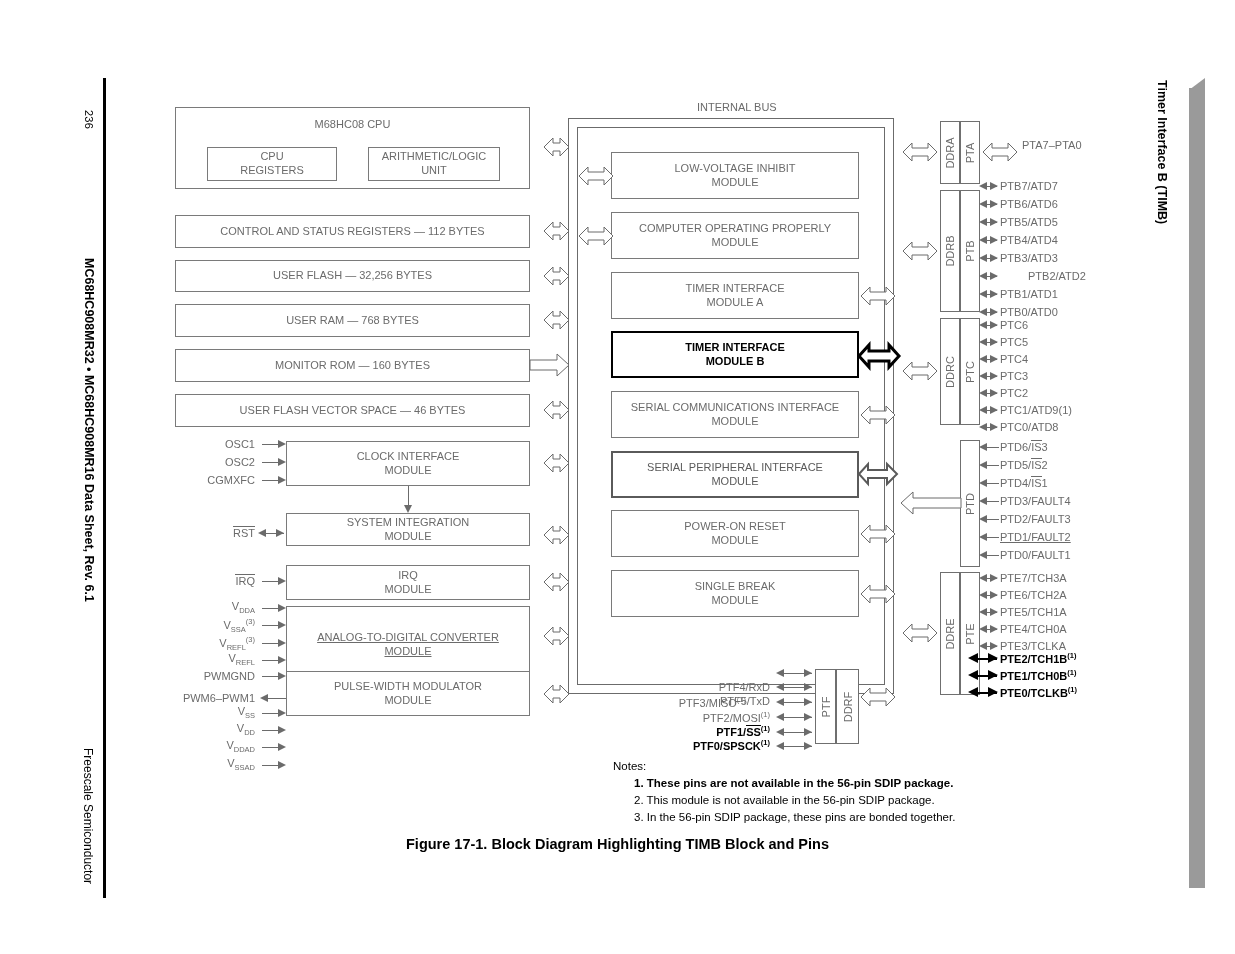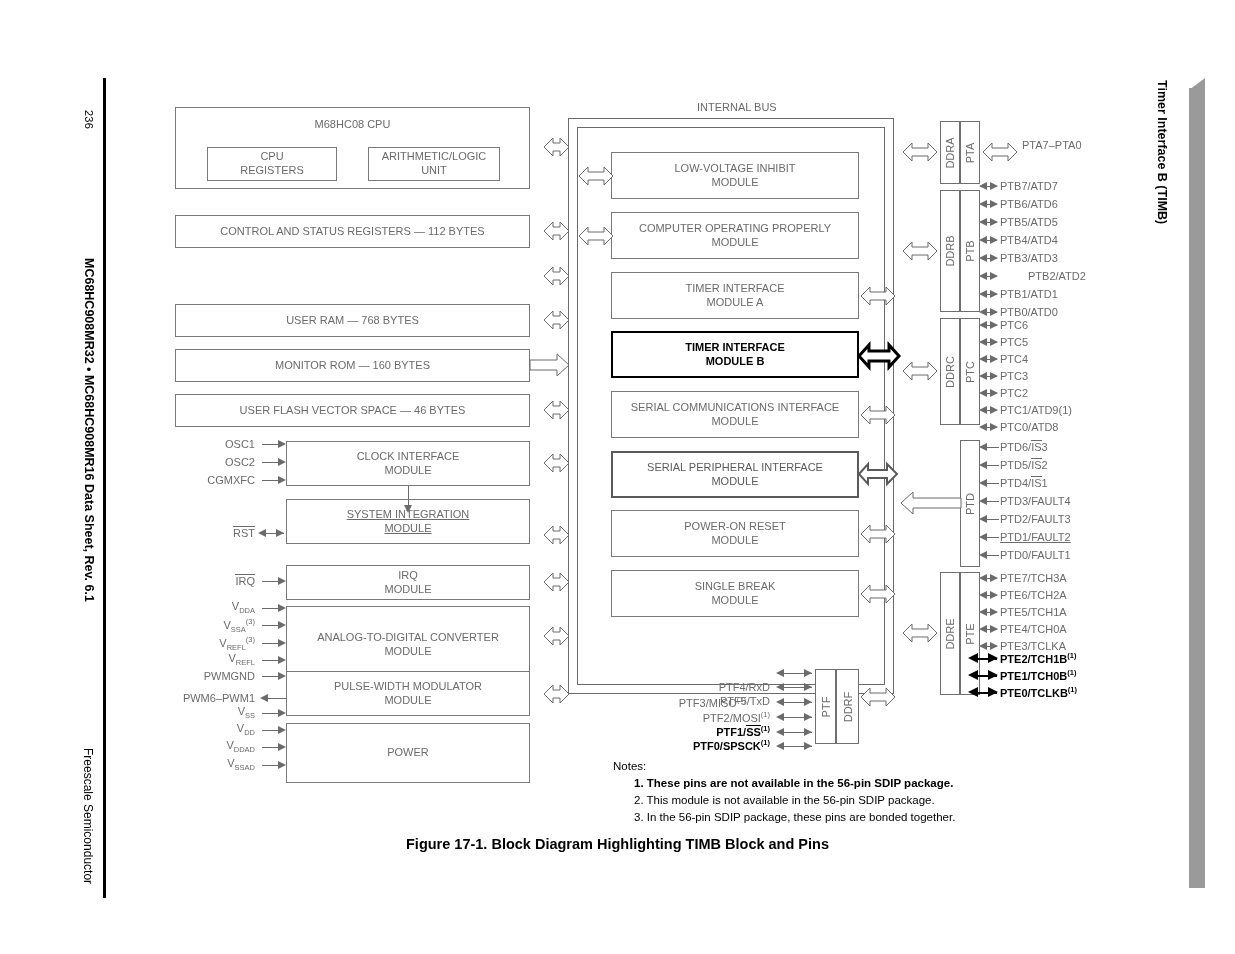--- a/index.html
+++ b/index.html
@@ -184,35 +184,35 @@
   <div class="vtext tab-title" style="left:1169px; top:80px; transform: rotate(90deg);">Timer Interface B (TIMB)</div>
 
   <div class="box plain" style="left:175px; top:107px; width:355px; height:82px;"></div>
   <div class="pin" style="left:175px; top:119px; width:355px; text-align:center;">M68HC08 CPU</div>
   <div class="box plain" style="left:207px; top:147px; width:130px; height:34px; white-space:pre;">CPU
 REGISTERS</div>
   <div class="box plain" style="left:368px; top:147px; width:132px; height:34px; white-space:pre;">ARITHMETIC/LOGIC
 UNIT</div>
 
   <div class="box plain" style="left:175px; top:215px; width:355px; height:33px;">CONTROL AND STATUS REGISTERS — 112 BYTES</div>
+  <div class="box plain" style="left:175px; top:260px; width:355px; height:32px;">USER FLASH — 32,256 BYTES</div>
   <div class="box plain" style="left:175px; top:304px; width:355px; height:33px;">USER RAM — 768 BYTES</div>
   <div class="box plain" style="left:175px; top:349px; width:355px; height:33px;">MONITOR ROM — 160 BYTES</div>
   <div class="box plain" style="left:175px; top:394px; width:355px; height:33px;">USER FLASH VECTOR SPACE — 46 BYTES</div>
 
   <div class="box plain" style="left:286px; top:441px; width:244px; height:45px; white-space:pre;">CLOCK INTERFACE
 MODULE</div>
-  <div class="box plain" style="left:286px; top:499px; width:244px; height:45px; white-space:pre;text-decoration:underline;">SYSTEM INTEGRATION
+  <div class="box plain" style="left:286px; top:513px; width:244px; height:33px; white-space:pre;">SYSTEM INTEGRATION
 MODULE</div>
   <div class="box plain" style="left:286px; top:565px; width:244px; height:35px; white-space:pre;">IRQ
 MODULE</div>
-  <div class="box plain" style="left:286px; top:606px; width:244px; height:77px; white-space:pre;">ANALOG-TO-DIGITAL CONVERTER
+  <div class="box plain" style="left:286px; top:606px; width:244px; height:77px; white-space:pre;text-decoration:underline;">ANALOG-TO-DIGITAL CONVERTER
 MODULE</div>
   <div class="box plain" style="left:286px; top:671px; width:244px; height:45px; white-space:pre;">PULSE-WIDTH MODULATOR
 MODULE</div>
-  <div class="box plain" style="left:286px; top:723px; width:244px; height:60px; white-space:pre;">POWER</div>
 
   <div class="vline" style="left:408px; top:486px; height:22px;"></div>
   <div class="ahead-d" style="left:404px; top:505px;"></div>
 
   <div class="pin right" style="left:190px; top:439px; width:65px;">OSC1</div>
   <div class="hline" style="left:262px; top:444px; width:18px;"></div>
   <div class="ahead-r" style="left:278px; top:440px;"></div>
 
   <div class="pin right" style="left:190px; top:457px; width:65px;">OSC2</div>
   <div class="hline" style="left:262px; top:462px; width:18px;"></div>

